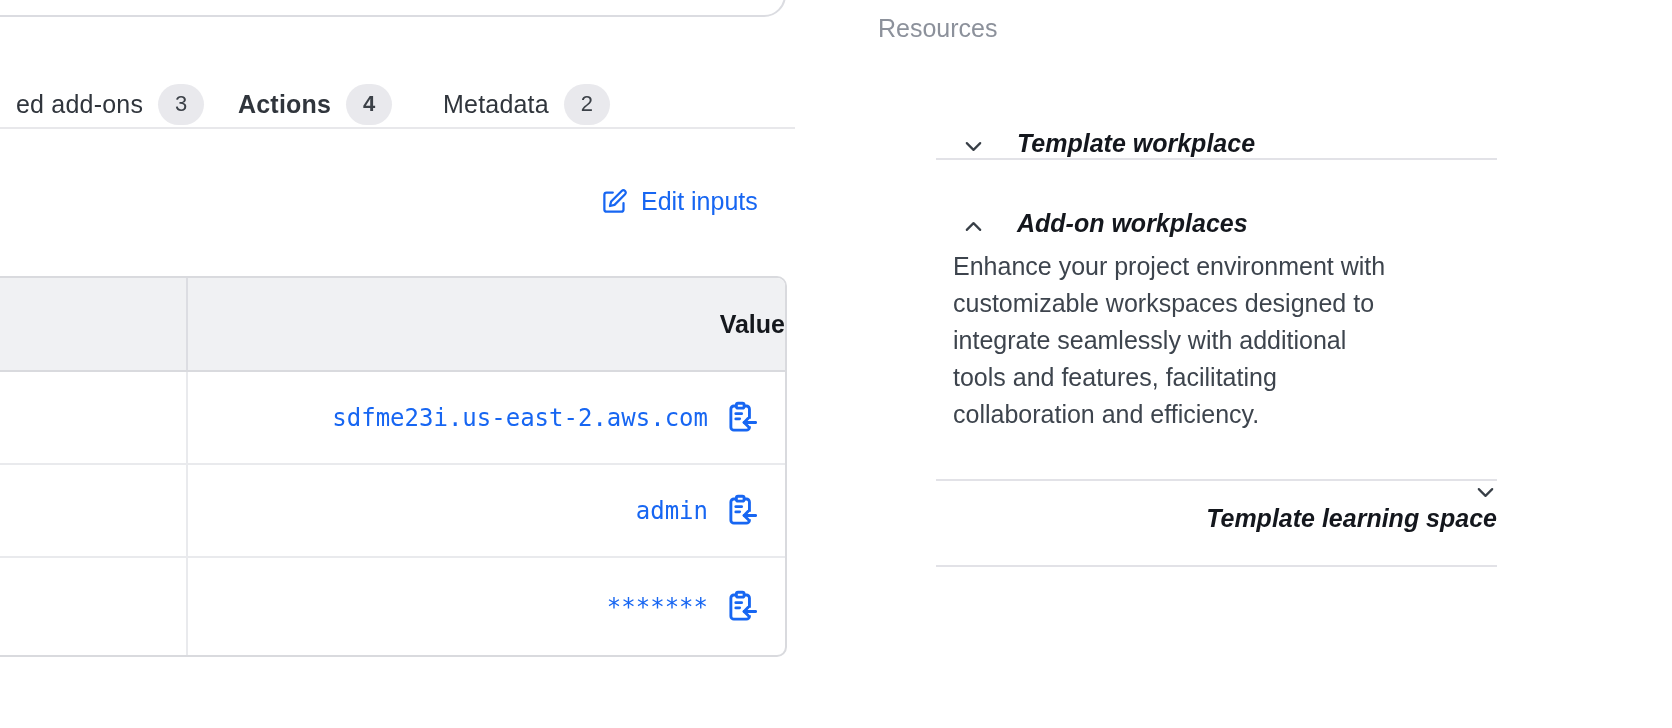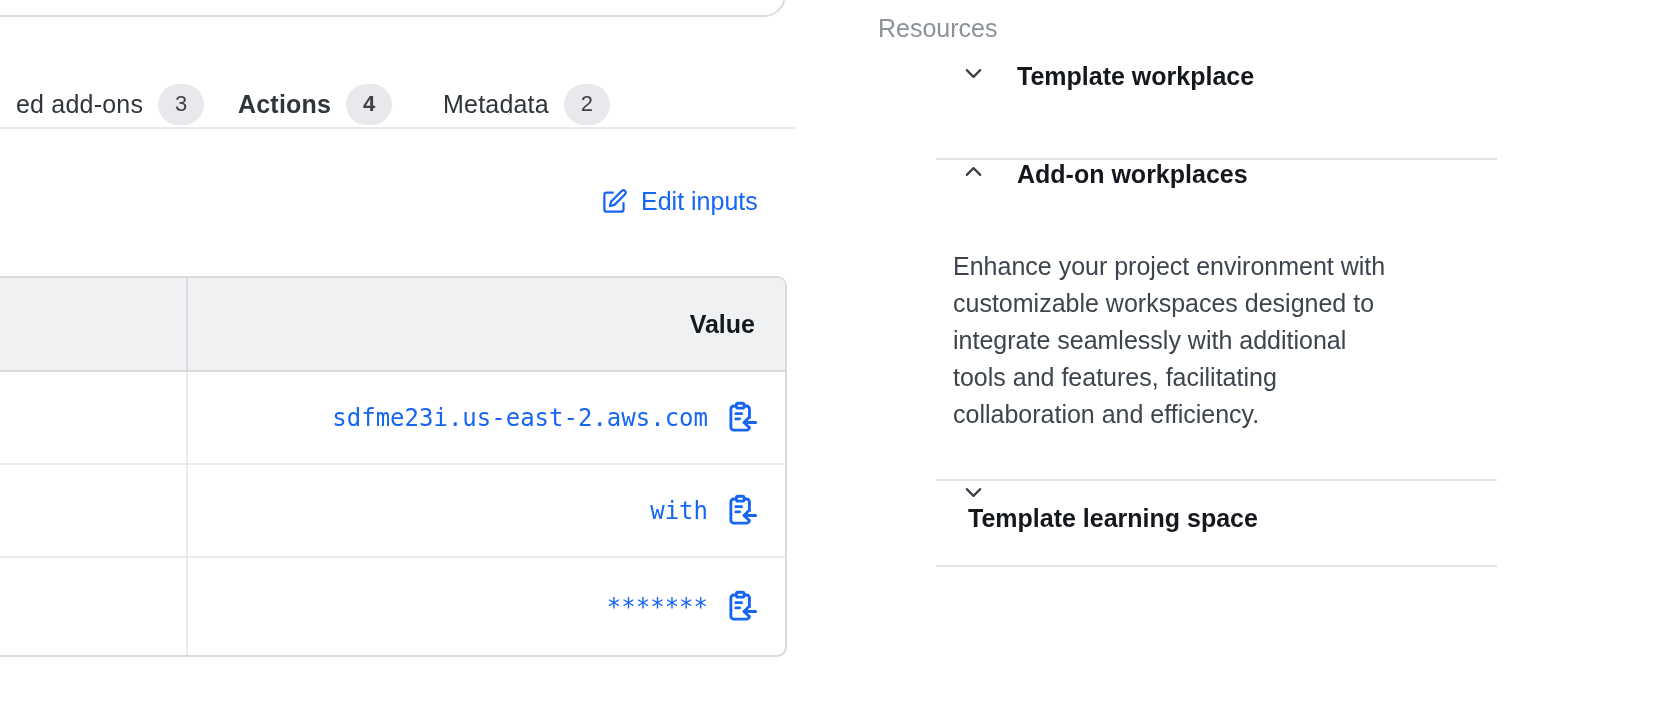--- a/index.html
+++ b/index.html
@@ -28,35 +28,35 @@
                color:#1766f2; font-size:25px; font-weight:500; cursor:pointer; text-decoration:none; }
   .edit-link svg { display:block; }
 
   
   .inputs-table { position:absolute; left:-122px; top:276px; width:909px; height:381px;
                   border:2px solid #d9dade; border-radius:10px; overflow:hidden;
                   display:flex; flex-direction:column; background:#fff; }
   .thead { height:94px; background:#f0f1f3; border-bottom:2px solid #d9dade; display:flex; flex:none; }
   .th-name { width:308px; border-right:2px solid #dcdde2; flex:none; }
   .th-value { flex:1; display:flex; align-items:center; justify-content:flex-end;
-              padding-right:30px; font-size:25px; font-weight:700; color:#15181d; }
+              font-size:25px; font-weight:700; color:#15181d; }
   .trow { display:flex; flex:none; height:93px; border-bottom:2px solid #e9eaed; }
   .trow:last-child { border-bottom:none; flex:1; }
   .td-name { width:308px; border-right:2px solid #e9eaed; flex:none; }
   .td-value { flex:1; display:flex; align-items:center; justify-content:flex-end; gap:16px;
               padding-right:28px; }
   .mono-val { font-family:"DejaVu Sans Mono", monospace; font-size:24px; color:#1766f2; }
   .copy-btn { width:33px; height:33px; border:none; background:transparent; padding:0;
               cursor:pointer; color:#1766f2; }
   .copy-btn svg { display:block; }
 
   
   .resources-title { position:absolute; left:878px; top:14px; font-size:25px; color:#8c919b; }
   .accordion { position:absolute; left:936px; top:62px; width:561px; }
-  .acc-header { display:flex; align-items:flex-start; cursor:pointer; }
+  .acc-header { display:flex; align-items:flex-end; cursor:pointer;font-style:italic; }
   .acc-h1 { height:96px; }
   .acc-h2 { height:78px; }
   .acc-h3 { height:84px;flex-direction:column; }
   .chev { margin-left:26px; width:23px; height:23px; flex:none; color:#383f47; }
   .acc-title { margin-left:32px; font-size:25px; font-weight:700; color:#14171d; white-space:nowrap; }
   .acc-divider { height:2px; background:#e2e2e7; }
   .acc-body { margin-left:17px; width:446px; padding:10px 0 46px 0;
               font-size:25px; line-height:37px; color:#3d444d; }
 </style>
 </head>
@@ -112,21 +112,21 @@
             <path d="M23 15.6h-8.4"></path>
               <path d="M17.6 12.6l-3 3 3 3"></path>
           </svg>
         </button>
       </div>
     </div>
 
     <div class="trow">
       <div class="td-name"></div>
       <div class="td-value">
-        <span class="mono-val">with</span>
+        <span class="mono-val">admin</span>
         <button class="copy-btn">
           <svg width="33" height="33" viewBox="0 0 24 24" fill="none" stroke="currentColor" stroke-width="2.1" stroke-linecap="round" stroke-linejoin="round">
             <rect x="5" y="3.6" width="13.5" height="17.6" rx="2.2"></rect>
             <rect x="9" y="1.6" width="5.6" height="3.6" rx="1.2" fill="#ffffff"></rect>
             <path d="M8.6 9.2h4.2"></path>
               <path d="M8.6 13h2.8"></path>
             <path d="M23 15.6h-9" stroke="#ffffff" stroke-width="5.4"></path>
             <path d="M23 15.6h-8.4"></path>
               <path d="M17.6 12.6l-3 3 3 3"></path>
           </svg>

